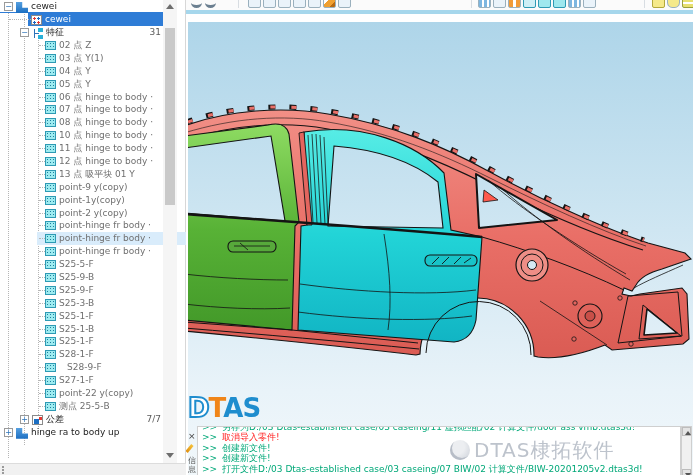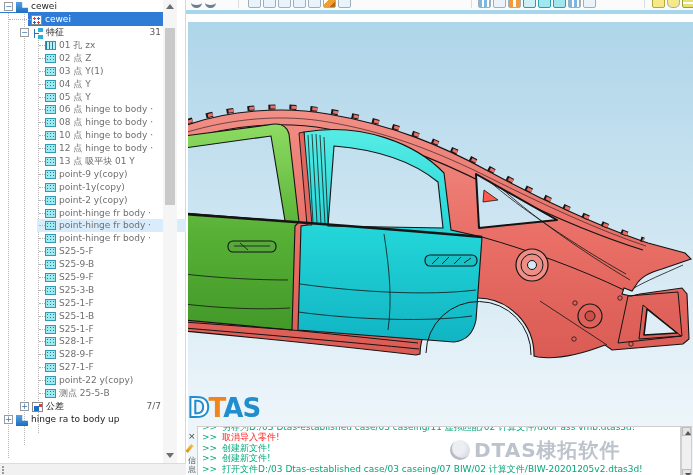--- a/index.html
+++ b/index.html
@@ -97,21 +97,21 @@
   #log-tabstrip { position:absolute; left:0; top:406px; width:11px; height:55px; font-size:8px; color:#555; }
   #log-close { position:absolute; left:2px; top:4px; width:8px; height:8px; line-height:8px; font-size:9px; color:#444; }
   #log-pencil { position:absolute; left:2px; top:16px; width:3px; height:9px; background:linear-gradient(#f5c13a,#e09010); transform:rotate(40deg); }
   #log-tabname { position:absolute; left:1px; top:28px; width:10px; line-height:9px; text-align:center; }
   #logwin { position:absolute; left:11px; top:404px; width:484px; height:53px;
     background:#fff; border:1px solid #cfcfcf; overflow:hidden; font-size:9px; line-height:10.4px; }
   .logline { position:relative; white-space:nowrap; padding-left:4px; }
   .logline .pfx { color:#00a878; margin-right:5px; }
   .logline.green { color:#00a878; }
   .logline.red { color:#ff1f1f; }
-  #logwm { position:absolute; left:252px; top:13px; color:#bdc3cc; font-size:20px; font-weight:bold;
+  #logwm { position:absolute; left:252px; top:13px; color:#bdc3cc; font-size:20px; font-weight:normal;
     letter-spacing:1px; white-space:nowrap; }
   #logwm .wmcircle { display:inline-block; width:20px; height:20px; border-radius:50%;
     background:radial-gradient(circle at 35% 35%,#eceef1 40%,#c9ced6 100%); vertical-align:-3px; margin-right:4px;
     box-shadow:inset 2px -2px 0 #b7bdc7; }
   #log-vsb { position:absolute; left:495px; top:404px; width:11px; height:53px; background:#f0f0f0; border:1px solid #cfcfcf; }
   #log-vsb .btn { position:absolute; left:0; width:9px; height:9px; background:#e4e4e4; border:1px solid #bdbdbd; }
   #log-vsb .tri-up { position:absolute; left:2px; top:3px; border-left:3px solid transparent; border-right:3px solid transparent; border-bottom:4px solid #555; }
   #log-vsb .tri-dn { position:absolute; left:2px; top:3px; border-left:3px solid transparent; border-right:3px solid transparent; border-top:4px solid #555; }
 </style>
 </head>
@@ -297,25 +297,20 @@
     <div class="trow">
       <div class="exp" style="left:20px">−</div>
       <div class="ico icoFT" style="left:32px"></div>
       <div class="tlabel" style="left:46px">特征</div>
       <div class="tcount">31</div>
     </div>
 
     <div class="trow-items">
       <div class="trow">
           <div class="stub" style="left:39px;top:6px;width:6px"></div>
-          <div class="ico icoHL" style="left:45px"></div>
-          <div class="tlabel" style="left:59px">01 孔 zx</div>
-        </div>
-      <div class="trow">
-          <div class="stub" style="left:39px;top:6px;width:6px"></div>
           <div class="ico icoPT" style="left:45px"></div>
           <div class="tlabel" style="left:59px">02 点 Z</div>
         </div>
       <div class="trow">
           <div class="stub" style="left:39px;top:6px;width:6px"></div>
           <div class="ico icoPT" style="left:45px"></div>
           <div class="tlabel" style="left:59px">03 点 Y(1)</div>
         </div>
       <div class="trow">
           <div class="stub" style="left:39px;top:6px;width:6px"></div>
@@ -328,26 +323,36 @@
           <div class="tlabel" style="left:59px">05 点 Y</div>
         </div>
       <div class="trow">
           <div class="stub" style="left:39px;top:6px;width:6px"></div>
           <div class="ico icoPT" style="left:45px"></div>
           <div class="tlabel" style="left:59px">06 点 hinge to body ·</div>
         </div>
       <div class="trow">
           <div class="stub" style="left:39px;top:6px;width:6px"></div>
           <div class="ico icoPT" style="left:45px"></div>
+          <div class="tlabel" style="left:59px">07 点 hinge to body ·</div>
+        </div>
+      <div class="trow">
+          <div class="stub" style="left:39px;top:6px;width:6px"></div>
+          <div class="ico icoPT" style="left:45px"></div>
           <div class="tlabel" style="left:59px">08 点 hinge to body ·</div>
         </div>
       <div class="trow">
           <div class="stub" style="left:39px;top:6px;width:6px"></div>
           <div class="ico icoPT" style="left:45px"></div>
           <div class="tlabel" style="left:59px">10 点 hinge to body ·</div>
+        </div>
+      <div class="trow">
+          <div class="stub" style="left:39px;top:6px;width:6px"></div>
+          <div class="ico icoPT" style="left:45px"></div>
+          <div class="tlabel" style="left:59px">11 点 hinge to body ·</div>
         </div>
       <div class="trow">
           <div class="stub" style="left:39px;top:6px;width:6px"></div>
           <div class="ico icoPT" style="left:45px"></div>
           <div class="tlabel" style="left:59px">12 点 hinge to body ·</div>
         </div>
       <div class="trow">
           <div class="stub" style="left:39px;top:6px;width:6px"></div>
           <div class="ico icoPT" style="left:45px"></div>
           <div class="tlabel" style="left:59px">13 点 吸平块 01 Y</div>
@@ -419,21 +424,21 @@
           <div class="tlabel" style="left:59px">S25-1-F</div>
         </div>
       <div class="trow">
           <div class="stub" style="left:39px;top:6px;width:6px"></div>
           <div class="ico icoPT" style="left:45px"></div>
           <div class="tlabel" style="left:59px">S28-1-F</div>
         </div>
       <div class="trow">
           <div class="stub" style="left:39px;top:6px;width:6px"></div>
           <div class="ico icoPT" style="left:45px"></div>
-          <div class="tlabel" style="left:59px">S28-9-F</div>
+          <div class="tlabel" style="left:67px">S28-9-F</div>
         </div>
       <div class="trow">
           <div class="stub" style="left:39px;top:6px;width:6px"></div>
           <div class="ico icoPT" style="left:45px"></div>
           <div class="tlabel" style="left:59px">S27-1-F</div>
         </div>
       <div class="trow">
           <div class="stub" style="left:39px;top:6px;width:6px"></div>
           <div class="ico icoPT" style="left:45px"></div>
           <div class="tlabel" style="left:59px">point-22 y(copy)</div>

